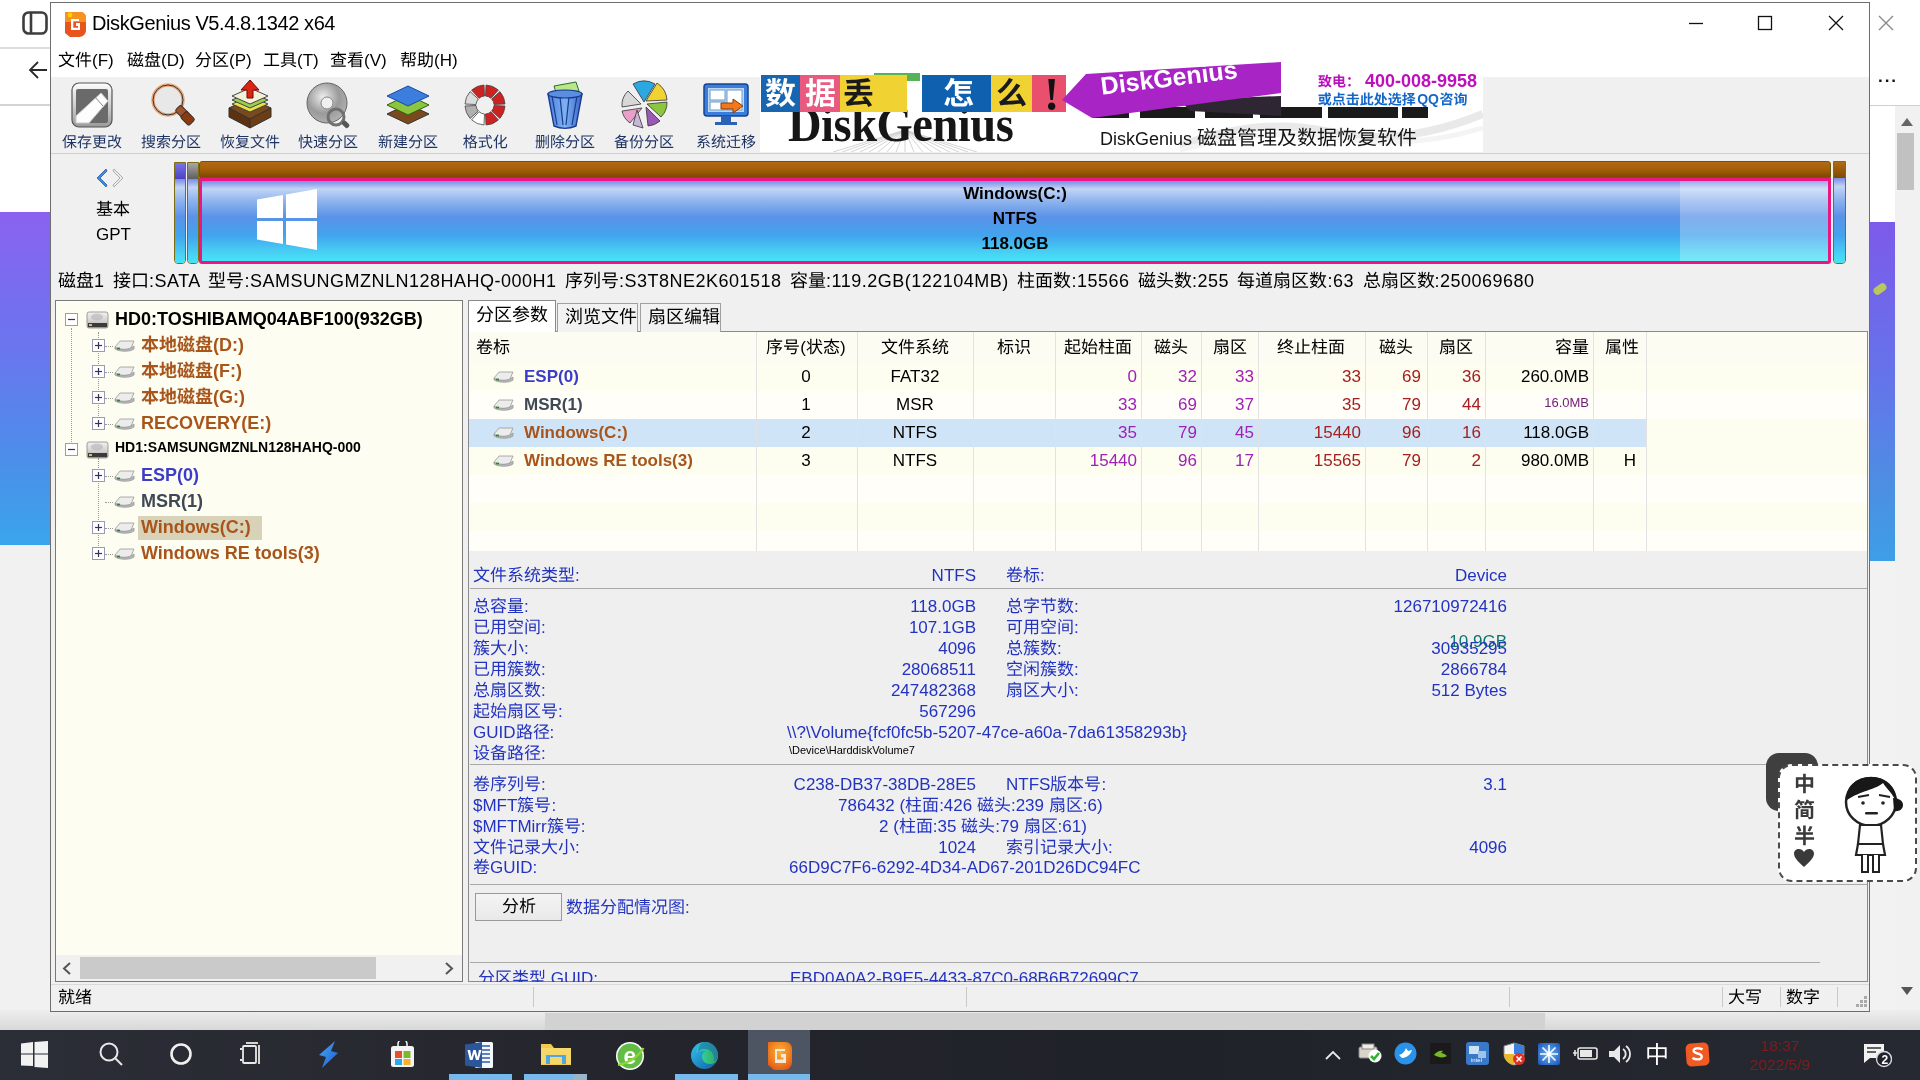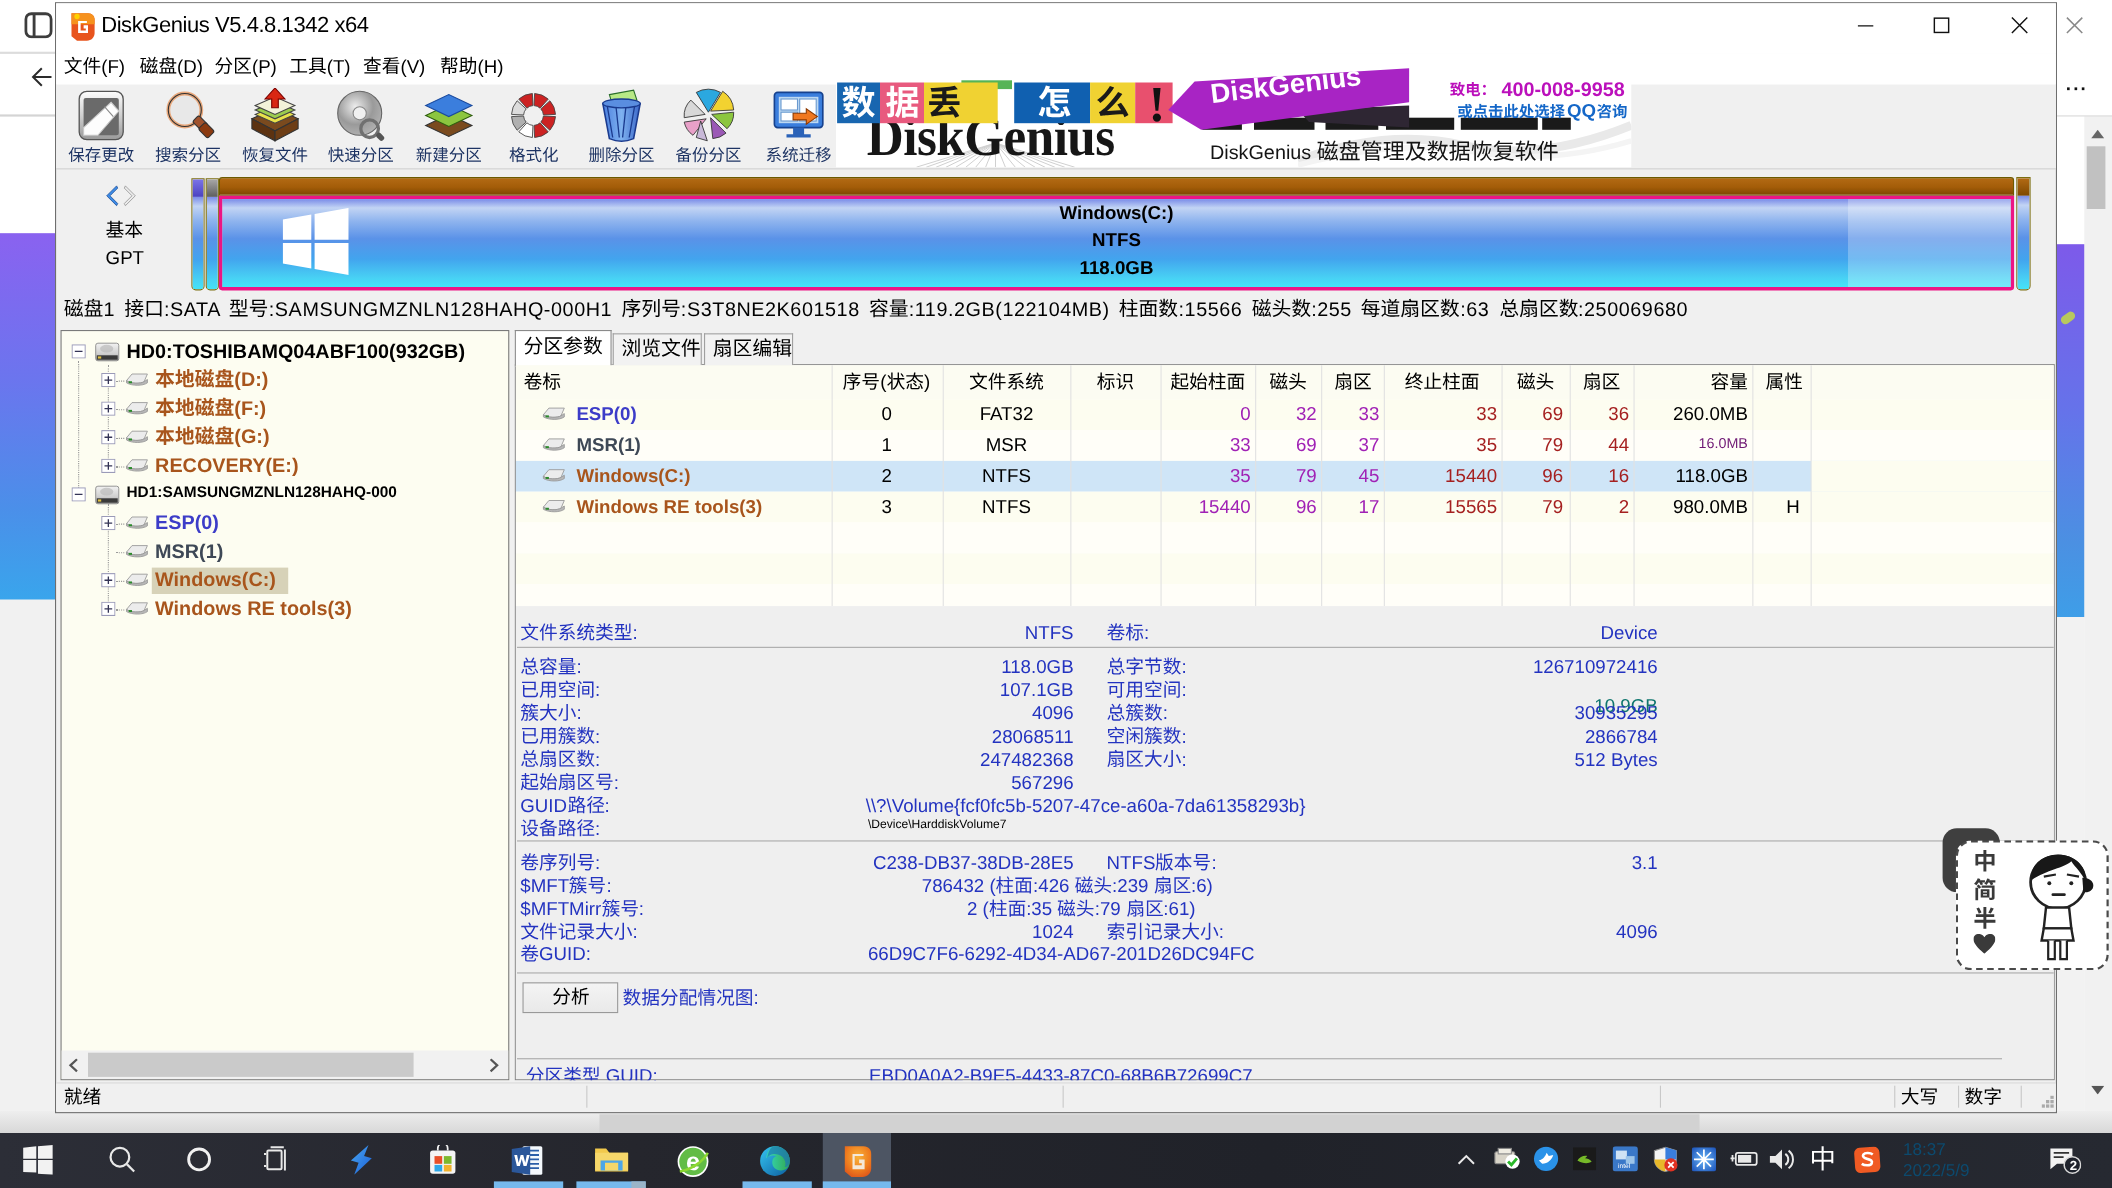--- a/index.html
+++ b/index.html
@@ -451,21 +451,21 @@
     <path d="M2 40 26 14 221 2v31L32 58z" fill="#a824c4"></path>
   </svg>
 <div class="abs nw" style="left:1099px;top:72px;font-size:25px;font-weight:bold;color:#fff;transform:rotate(-7deg);transform-origin:0 0">DiskGenius</div>
 <div class="abs nw" style="right:443px;top:71px;color:#bb10bb;font-weight:bold"><span style="font-size:14px"><svg class="k" style="width:42.0px;height:14px" viewBox="0 -880 3000 1000">
         <g transform="scale(1,-1)">
           <use href="#q40"></use>
           <use href="#q41" x="1000"></use>
           <use href="#q42" x="2000"></use>
         </g>
       </svg></span><span style="font-size:18px;vertical-align:-1px">  400-008-9958</span></div>
-<div class="abs nw" style="right:440px;top:91px;color:#1467c8;font-weight:bold;font-size:17px"><svg class="k" style="width:101.5px;height:14px" viewBox="0 -880 7000 1000">
+<div class="abs nw" style="right:452px;top:91px;color:#1467c8;font-weight:bold;font-size:14px"><svg class="k" style="width:101.5px;height:14px" viewBox="0 -880 7000 1000">
       <g transform="scale(1,-1)">
         <use href="#q43"></use>
         <use href="#q44" x="1000"></use>
         <use href="#q45" x="2000"></use>
         <use href="#q46" x="3000"></use>
         <use href="#q47" x="4000"></use>
         <use href="#q48" x="5000"></use>
         <use href="#q49" x="6000"></use>
       </g>
     </svg>QQ<svg class="k" style="width:29.0px;height:14px" viewBox="0 -880 2000 1000">
@@ -1350,21 +1350,21 @@
     </svg></div>
 <div style="position:absolute;left:1645px;top:1041px;font-size:24px;color:#fff"><svg class="k" style="width:24.0px;height:24px" viewBox="0 -880 1000 1000">
       <g transform="scale(1,-1)">
         <use href="#q122"></use>
       </g>
     </svg></div>
 <div style="position:absolute;left:1685px;top:1042px;"><svg width="25" height="25" viewBox="0 0 25 25">
       <rect x="1" y="1" width="23" height="23" rx="5" transform="rotate(-4 12 12)" fill="#f05a23"></rect>
       <path d="M17.5 7.5c-2-1.5-7-2-8.5 0-1.2 1.8.5 3.2 3.5 4 3.3.8 5 2 4 4.2-1 2.3-6.5 2-9 .3" stroke="#fff" stroke-width="2.4" fill="none"></path>
     </svg></div>
-<div class="abs" style="left:1730px;top:1036px;width:100px;font-size:15.5px;color:#0c4a6e;line-height:19px">18:37<br>2022/5/9</div>
+<div class="abs" style="left:1730px;top:1036px;width:100px;text-align:center;font-size:15.5px;color:#7f1d1d;line-height:19px">18:37<br>2022/5/9</div>
 <div style="position:absolute;left:1862px;top:1042px;"><svg width="30" height="26" viewBox="0 0 30 26">
       <path d="M2 2h20v14H8l-6 5z" fill="#f2f2f2"></path>
       <path d="M5 6h14M5 10h9" stroke="#333" stroke-width="1.6"></path>
       <circle cx="22" cy="17" r="7.5" fill="#1e222c" stroke="#d8d8d8" stroke-width="1.4"></circle>
       <text x="19.5" y="21.5" font-size="12" font-weight="bold" fill="#fff" font-family="Liberation Sans">2</text>
     </svg></div>
 <div class="abs" style="left:1766px;top:753px;width:52px;height:58px;background:#3f3f3f;border-radius:13px"></div>
 <div class="abs" style="left:1778px;top:764px;width:139px;height:118px;background:#fff;border:2px dashed #4a4a4a;border-radius:14px"></div>
 <div class="abs" style="left:1778px;top:764px;width:139px;height:118px;overflow:hidden">
     <div style="position:absolute;left:15px;top:7px;width:22px;font-size:21px;font-weight:bold;color:#3a3a3a;line-height:26px;text-align:center"><svg class="k" style="width:21.0px;height:21px" viewBox="0 -880 1000 1000">

